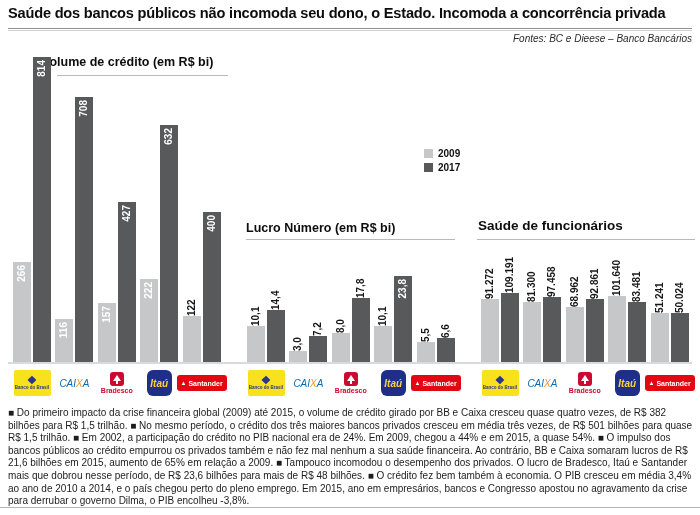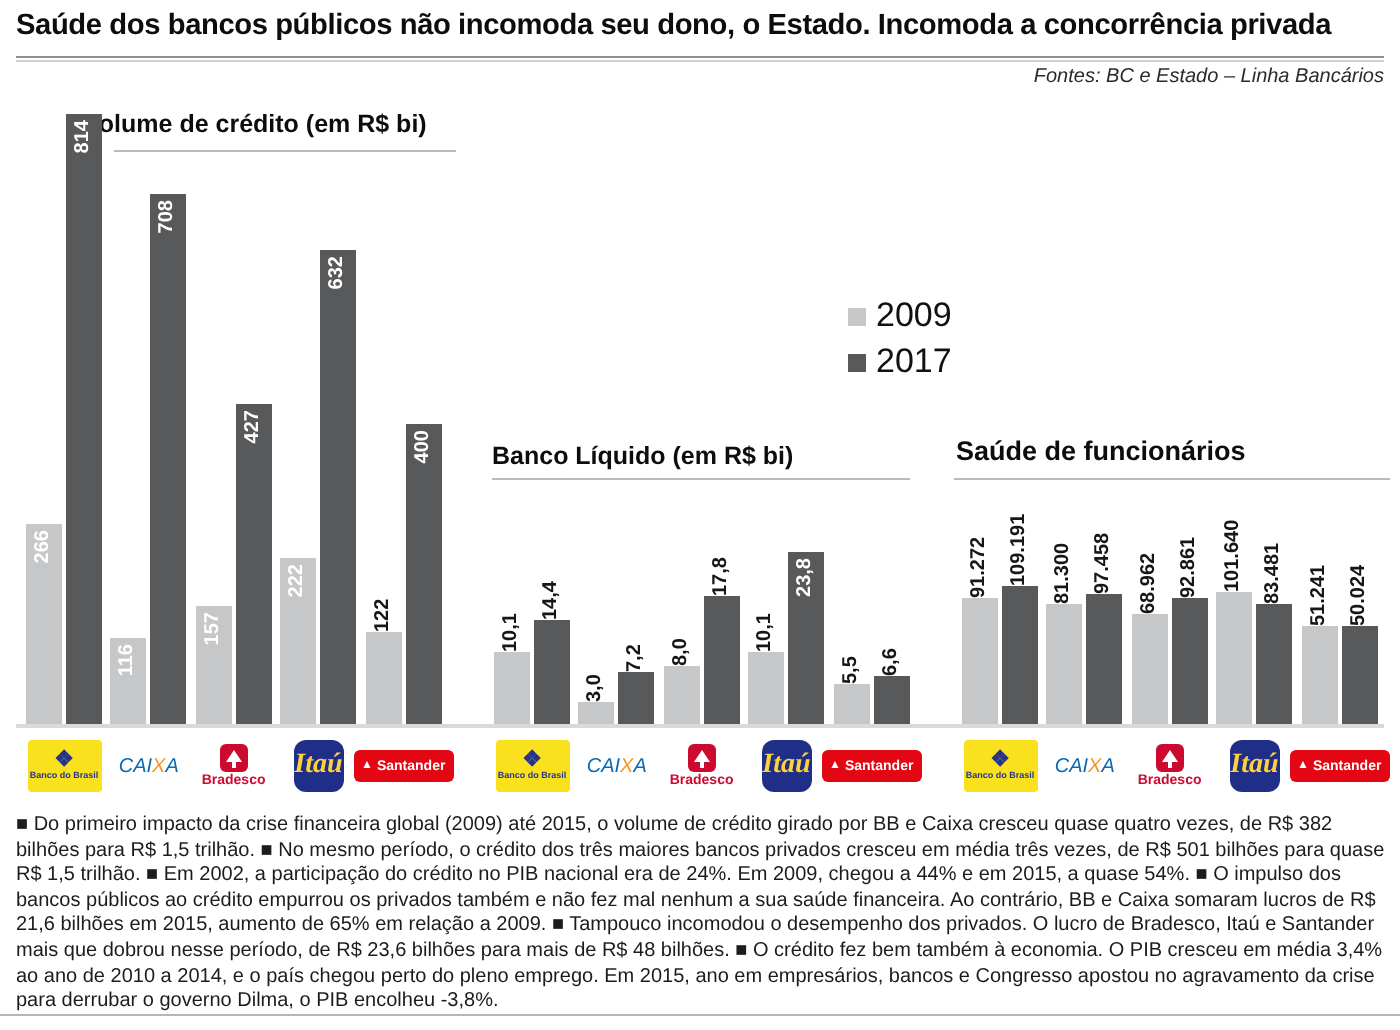--- a/index.html
+++ b/index.html
@@ -15,52 +15,52 @@
   .chart-underline{position:absolute;height:1px;background:#b9babc;}
   .baseline{position:absolute;left:8px;top:362px;width:684px;height:2px;background:#d9dadb;}
   .bar{position:absolute;}
   .bar-label{position:absolute;width:48px;height:12px;font-size:10px;font-weight:bold;
              line-height:12px;transform:rotate(-90deg);white-space:nowrap;}
   .bar-label.inside{text-align:right;color:#ffffff;}
   .bar-label.outside{text-align:left;color:#161616;}
   .legend{position:absolute;left:424px;top:148px;}
   .legend-row{display:flex;align-items:center;margin-bottom:3px;}
   .legend-swatch{width:9px;height:9px;margin-right:5px;}
-  .legend-label{font-size:17px;font-weight:normal;color:#111;text-align:center;}
+  .legend-label{font-size:10px;font-weight:bold;color:#111;text-align:center;}
   .logo-slot{position:absolute;width:56px;height:34px;top:366px;display:flex;
              align-items:center;justify-content:center;}
   .logo-bb{width:37px;height:26px;border-radius:2px;display:flex;flex-direction:column;
            align-items:center;justify-content:center;}
   .bb-sym{font-size:11px;line-height:10px;font-weight:bold;}
   .bb-text{font-size:4.5px;font-weight:bold;white-space:nowrap;line-height:6px;}
   .logo-caixa{font-size:10px;font-weight:normal;font-style:italic;letter-spacing:0px;white-space:nowrap;}
   .logo-bradesco{display:flex;flex-direction:column;align-items:center;}
   .brad-icon{width:14px;height:14px;border-radius:3px;display:flex;flex-direction:column;
              align-items:center;justify-content:center;}
   .brad-tri{width:0;height:0;border-left:4px solid transparent;border-right:4px solid transparent;}
   .brad-stem{width:2px;height:3px;}
   .brad-text{font-size:7px;font-weight:bold;margin-top:1px;white-space:nowrap;}
   .logo-itau{width:25px;height:26px;border-radius:6px;display:flex;align-items:center;
-             justify-content:center;font-size:14px;font-weight:bold;font-style:italic;font-family:Liberation Serif, serif;}
+             justify-content:center;font-size:10px;font-weight:bold;font-style:italic;}
   .logo-santander{height:16px;border-radius:3px;display:flex;align-items:center;
                   justify-content:center;padding:0 4px;white-space:nowrap;}
   .sant-flame{font-size:6px;margin-right:2px;line-height:6px;}
   .sant-text{font-size:7px;font-weight:bold;}
   .footer{position:absolute;left:8px;top:407px;width:686px;font-size:10px;line-height:12.6px;
           color:#1c1c1c;text-align:left;}
   .bottom-rule{position:absolute;left:0;top:507px;width:700px;height:1px;background:#b5b6b8;}
 </style>
 </head>
 <body>
 
 <div class="stage">
   <div class="title">Saúde dos bancos públicos não incomoda seu dono, o Estado. Incomoda a concorrência privada</div>
   <div class="rule rule1"></div>
   <div class="rule rule2"></div>
-  <div class="source">Fontes: BC e Estado – Linha Bancários</div>
+  <div class="source">Fontes: BC e Dieese – Banco Bancários</div>
   <div class="baseline"></div>
   <div id="charts">
       <div class="chart-title" style="left: 42px; top: 55px; font-size: 12.5px;">Volume de crédito (em R$ bi)</div>
       <div class="chart-underline" style="left: 57px; top: 75px; width: 171px;"></div>
       <div class="bar" style="left: 13px; top: 262px; width: 18px; height: 100px; background: rgb(198, 199, 201);"></div>
       <div class="bar-label inside" style="left: -2px; top: 283px;">266</div>
       <div class="bar" style="left: 33px; top: 57px; width: 18px; height: 305px; background: rgb(88, 89, 91);"></div>
       <div class="bar-label inside" style="left: 18px; top: 78px;">814</div>
       <div class="logo-slot" style="left: 4px;">
         <div class="logo-bb" style="background: rgb(249, 225, 30);">
@@ -98,21 +98,21 @@
       <div class="bar" style="left: 182.6px; top: 316px; width: 18px; height: 46px; background: rgb(198, 199, 201);"></div>
       <div class="bar-label outside" style="left: 167.6px; top: 286px;">122</div>
       <div class="bar" style="left: 202.6px; top: 212px; width: 18px; height: 150px; background: rgb(88, 89, 91);"></div>
       <div class="bar-label inside" style="left: 187.6px; top: 233px;">400</div>
       <div class="logo-slot" style="left: 173.6px;">
         <div class="logo-santander" style="background: rgb(227, 6, 19);">
           <div class="sant-flame" style="color: rgb(255, 255, 255);">▲</div>
           <div class="sant-text" style="color: rgb(255, 255, 255);">Santander</div>
         </div>
       </div>
-      <div class="chart-title" style="left: 246px; top: 221px; font-size: 12.5px;">Banco Líquido (em R$ bi)</div>
+      <div class="chart-title" style="left: 246px; top: 221px; font-size: 12.5px;">Lucro Número (em R$ bi)</div>
       <div class="chart-underline" style="left: 246px; top: 239px; width: 209px;"></div>
       <div class="bar" style="left: 247px; top: 326px; width: 18px; height: 36px; background: rgb(198, 199, 201);"></div>
       <div class="bar-label outside" style="left: 232px; top: 296px;">10,1</div>
       <div class="bar" style="left: 267px; top: 310px; width: 18px; height: 52px; background: rgb(88, 89, 91);"></div>
       <div class="bar-label outside" style="left: 252px; top: 280px;">14,4</div>
       <div class="logo-slot" style="left: 238px;">
         <div class="logo-bb" style="background: rgb(249, 225, 30);">
           <div class="bb-sym" style="color: rgb(39, 52, 139);">❖</div>
           <div class="bb-text" style="color: rgb(39, 52, 139);">Banco do Brasil</div>
         </div>

